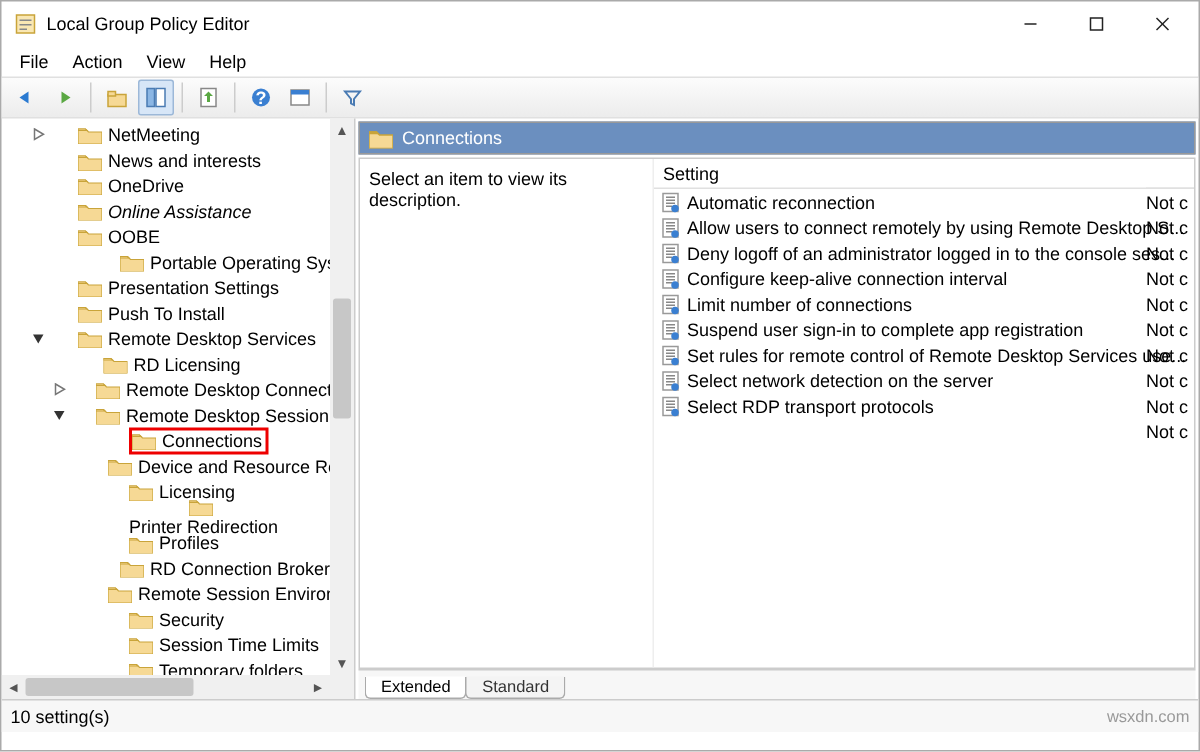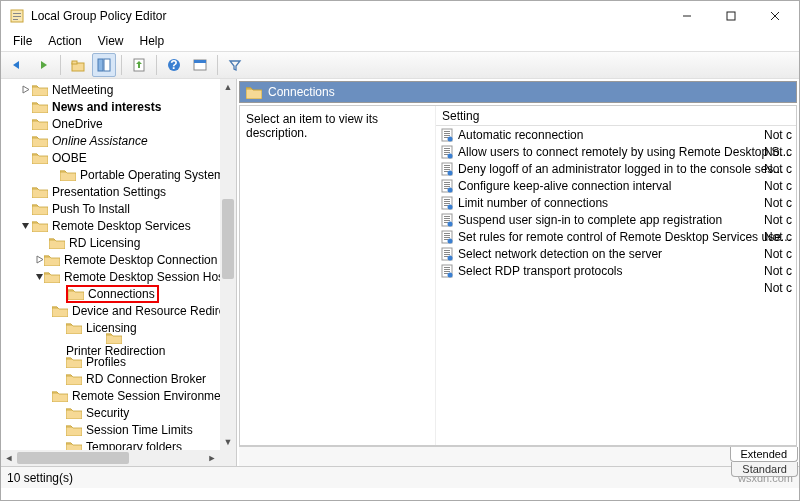--- a/index.html
+++ b/index.html
@@ -10,21 +10,21 @@
 .winbtn { width: 44px; height: 28px; display: flex; align-items: center; justify-content: center; color: #222; }
 .menubar { height: 20px; display: flex; align-items: center; padding: 0 4px; }
 .menubar span { padding: 2px 8px; }
 .toolbar { height: 28px; border-top: 1px solid #e0e0e0; border-bottom: 1px solid #e0e0e0; background: linear-gradient(#fcfcfc,#ececec); display: flex; align-items: center; padding: 0 4px; gap: 2px; }
 .tbtn { width: 24px; height: 24px; display: flex; align-items: center; justify-content: center; border: 1px solid transparent; border-radius: 2px; }
 .tbtn.active { border-color: #9cb8d8; background: #d7e6f7; }
 .tsep { width: 1px; height: 20px; background: #ccc; margin: 0 3px; }
 .main { display: flex; height: 387px; }
 .tree-pane { width: 236px; border-right: 1px solid #ccc; position: relative; overflow: hidden; }
 .tree { position: absolute; top: 0; left: 0; right: 16px; bottom: 16px; overflow: hidden; padding-top: 2px; }
-.tree-row { display: flex; align-items: center; height: 17px; white-space: nowrap; }
+.tree-row { display: flex; align-items: center; height: 17px; white-space: nowrap; gap: 20px; }
 .twisty { width: 14px; display: inline-flex; justify-content: center; color: #666; font-size: 9px;}
 .folder-ic { width: 16px; height: 13px; margin-right: 4px; flex-shrink:0; }
 .red-box { border: 2px solid #e00; padding: 0px 2px 0 0; display:inline-flex; align-items:center;}
 .vscroll { position: absolute; right: 0; top: 0; width: 16px; bottom: 16px; background: #f0f0f0; }
 .vscroll .arrow { height: 16px; background: #f0f0f0; display:flex;align-items:center;justify-content:center;color:#555;font-size:9px;}
 .vscroll .thumb { position: absolute; left: 2px; right: 2px; top: 120px; height: 80px; background: #c7c7c7; border-radius: 2px; }
 .hscroll-tree { position: absolute; left: 0; right: 16px; bottom: 0; height: 16px; background: #f0f0f0; display:flex; }
 .hscroll-tree .arrow { width:16px; display:flex;align-items:center;justify-content:center;color:#555;font-size:9px;}
 .hscroll-tree .track { flex:1; position:relative;}
 .hscroll-tree .thumb { position:absolute; left:0; width:60%; top:2px; bottom:2px; background:#c7c7c7; border-radius:2px;}
@@ -35,21 +35,21 @@
 .right-body { flex:1; display:flex; border:1px solid #ccc; margin:2px 2px 0 2px; overflow:hidden;}
 .desc-col { width: 196px; padding: 6px 6px; border-right:1px solid #eee;}
 .list-col { flex:1; overflow:hidden; position:relative;}
 .list-head { height:20px; border-bottom:1px solid #e0e0e0; display:flex; align-items:center; padding-left:6px; background:#fff;}
 .list-rows { }
 .list-row { height:17px; display:flex; align-items:center; padding-left:4px; white-space:nowrap; gap:4px;}
 .policy-ic { width:14px; height:14px; flex-shrink:0;}
 .state-col { position:absolute; right:0; top:0; width:32px;text-align:center; }
 .state-head { height:20px; border-bottom:1px solid #e0e0e0;}
 .state-cell { height:17px; display:flex; align-items:center; white-space:nowrap; overflow:hidden;}
-.tabs { height:20px; border-top:1px solid #ccc; margin:0 2px; display:flex; align-items:flex-end; padding-left:4px; background:#f7f7f7;flex-direction:column;}
+.tabs { height:20px; border-top:1px solid #ccc; margin:0 2px; display:flex; align-items:flex-end; padding-left:4px; background:#f7f7f7;}
 .tab { padding:1px 10px; border:1px solid #aaa; border-top:none; border-radius:0 0 4px 4px; margin-right:-1px; background:#fff; font-size:11px;}
 .tab.inactive { background:#f4f4f4; color:#333;}
 .statusbar { height: 22px; border-top: 1px solid #ccc; display:flex; align-items:center; padding:0 6px; justify-content:space-between; background:#f7f7f7;}
 .watermark { color:#999; font-size:11px;}
 svg { display:block; }
 </style>
 </head>
 <body>
 
 <div class="titlebar">
@@ -154,21 +154,21 @@
               <svg viewBox="0 0 16 13">
                 <path d="M0 3 L5 3 L7 5 L16 5 L16 13 L0 13 Z" fill="#f6d995" stroke="#c9a43a" stroke-width="0.8"></path>
                 <path d="M0 3 L5 3 L6 4 L0 4 Z" fill="#f6d995" stroke="#c9a43a" stroke-width="0.8"></path>
               </svg>
             </span>
             <span>NetMeeting</span>
           </span>
         </div>
         <div class="tree-row" style="padding-left: 17px;">
           <span class="twisty"></span>
-          <span style="display: inline-flex; align-items: flex-start; font-weight: bold;">
+          <span style="display: inline-flex; align-items: flex-end;">
             <span class="folder-ic">
               <svg viewBox="0 0 16 13">
                 <path d="M0 3 L5 3 L7 5 L16 5 L16 13 L0 13 Z" fill="#f6d995" stroke="#c9a43a" stroke-width="0.8"></path>
                 <path d="M0 3 L5 3 L6 4 L0 4 Z" fill="#f6d995" stroke="#c9a43a" stroke-width="0.8"></path>
               </svg>
             </span>
             <span>News and interests</span>
           </span>
         </div>
         <div class="tree-row" style="padding-left: 17px;">
@@ -348,21 +348,21 @@
               <svg viewBox="0 0 16 13">
                 <path d="M0 3 L5 3 L7 5 L16 5 L16 13 L0 13 Z" fill="#f6d995" stroke="#c9a43a" stroke-width="0.8"></path>
                 <path d="M0 3 L5 3 L6 4 L0 4 Z" fill="#f6d995" stroke="#c9a43a" stroke-width="0.8"></path>
               </svg>
             </span>
             <span>Printer Redirection</span>
           </span>
         </div>
         <div class="tree-row" style="padding-left: 51px;">
           <span class="twisty"></span>
-          <span style="display: inline-flex; align-items: flex-start;">
+          <span style="display: inline-flex; align-items: flex-end;">
             <span class="folder-ic">
               <svg viewBox="0 0 16 13">
                 <path d="M0 3 L5 3 L7 5 L16 5 L16 13 L0 13 Z" fill="#f6d995" stroke="#c9a43a" stroke-width="0.8"></path>
                 <path d="M0 3 L5 3 L6 4 L0 4 Z" fill="#f6d995" stroke="#c9a43a" stroke-width="0.8"></path>
               </svg>
             </span>
             <span>Profiles</span>
           </span>
         </div>
         <div class="tree-row" style="padding-left: 51px;">

